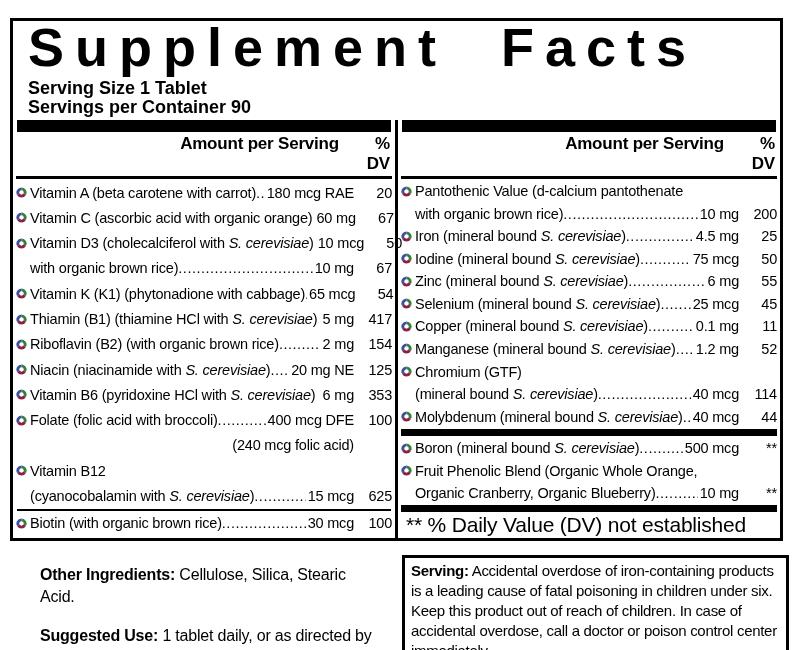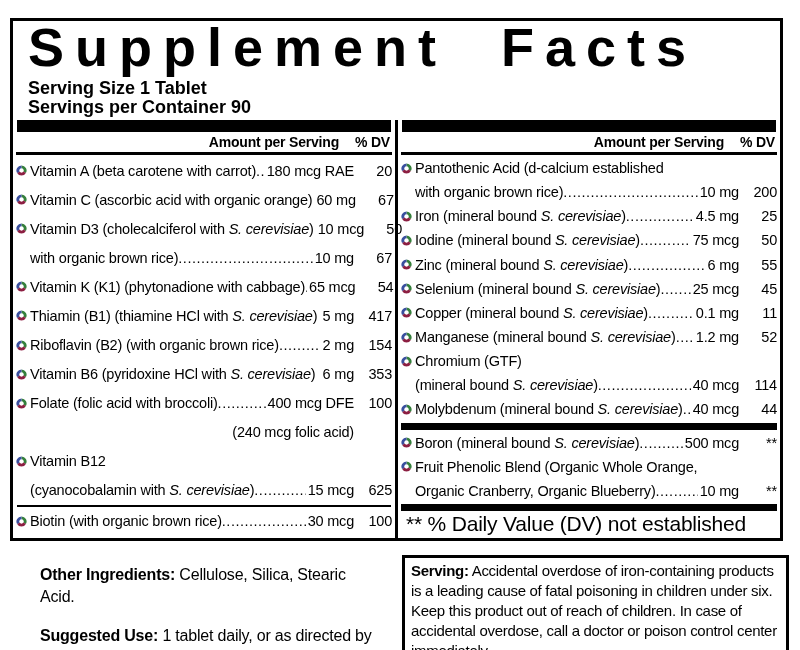--- a/index.html
+++ b/index.html
@@ -8,22 +8,22 @@
   .panel{position:absolute;left:10px;top:18px;width:773px;height:523px;
          border:3px solid #000;box-sizing:border-box;}
   .title{margin:1px 0 0 15px;font-size:54px;line-height:50px;font-weight:bold;
          letter-spacing:11px;word-spacing:28px;white-space:nowrap;}
   .serving{margin-left:15px;font-size:18px;font-weight:bold;line-height:19px;}
   .serving.first{margin-top:7px;}
   .cols{position:absolute;top:99px;left:0;right:0;bottom:0;display:flex;}
   .col{flex:1;display:flex;flex-direction:column;padding:0 3px 2px 3px;min-width:0;}
   .col.left{border-right:3px solid #000;}
   .bar{height:12px;background:#000;margin:0 1px;flex:none;}
-  .colheader{display:flex;justify-content:flex-end;align-items:center;
-             font-weight:bold;font-size:14px;padding:2px 2px 2px 0;
+  .colheader{display:flex;justify-content:flex-end;align-items:flex-start;
+             font-weight:bold;font-size:17px;padding:2px 2px 2px 0;
              border-bottom:3px solid #000;flex:none;letter-spacing:-0.2px;}
   .ha{margin-right:9px;}
   .hdv{width:42px;text-align:right;flex:none;}
   .rows{flex:1;display:flex;flex-direction:column;min-height:0;padding-top:1px;}
   .row{flex:1;display:flex;align-items:center;font-size:14.5px;
        letter-spacing:-0.2px;min-height:0;white-space:nowrap;}
   .row .ic{flex:none;width:11px;height:11px;margin-right:3px;}
   .row.cont{padding-left:14px;}
   .nm{flex:none;overflow:hidden;}
   .leader{flex:1;overflow:hidden;white-space:nowrap;min-width:2px;color:#000;}
@@ -134,20 +134,33 @@
                   <path d="M 6 2 A 4 4 0 0 1 9.46 8" stroke="#35803c"></path>
                   <path d="M 9.46 8 A 4 4 0 0 1 2.54 8" stroke="#8c1f42"></path>
                   <path d="M 2.54 8 A 4 4 0 0 1 6 2" stroke="#3a4f9e"></path>
                 </g>
               </svg>
               <span class="nm">Riboflavin (B2) (with organic brown rice)</span>
               <span class="leader"></span>
               <span class="amt">2 mg</span>
               <span class="dv">154</span>
             </div>
+            <div class="row dots">
+              <svg class="ic" viewBox="0 0 12 12">
+                <g fill="none" stroke-width="3.1">
+                  <path d="M 6 2 A 4 4 0 0 1 9.46 8" stroke="#35803c"></path>
+                  <path d="M 9.46 8 A 4 4 0 0 1 2.54 8" stroke="#8c1f42"></path>
+                  <path d="M 2.54 8 A 4 4 0 0 1 6 2" stroke="#3a4f9e"></path>
+                </g>
+              </svg>
+              <span class="nm">Niacin (niacinamide with <i>S. cerevisiae</i>)</span>
+              <span class="leader"></span>
+              <span class="amt">20 mg NE</span>
+              <span class="dv">125</span>
+            </div>
             <div class="row">
               <svg class="ic" viewBox="0 0 12 12">
                 <g fill="none" stroke-width="3.1">
                   <path d="M 6 2 A 4 4 0 0 1 9.46 8" stroke="#35803c"></path>
                   <path d="M 9.46 8 A 4 4 0 0 1 2.54 8" stroke="#8c1f42"></path>
                   <path d="M 2.54 8 A 4 4 0 0 1 6 2" stroke="#3a4f9e"></path>
                 </g>
               </svg>
               <span class="nm">Vitamin B6 (pyridoxine HCl with <i>S. cerevisiae</i>)</span>
               <span class="leader"></span>
@@ -213,21 +226,21 @@
         </div>
         <div class="rows">
             <div class="row">
               <svg class="ic" viewBox="0 0 12 12">
                 <g fill="none" stroke-width="3.1">
                   <path d="M 6 2 A 4 4 0 0 1 9.46 8" stroke="#35803c"></path>
                   <path d="M 9.46 8 A 4 4 0 0 1 2.54 8" stroke="#8c1f42"></path>
                   <path d="M 2.54 8 A 4 4 0 0 1 6 2" stroke="#3a4f9e"></path>
                 </g>
               </svg>
-              <span class="nm">Pantothenic Acid (d-calcium established</span>
+              <span class="nm">Pantothenic Value (d-calcium pantothenate</span>
             </div>
             <div class="row cont dots">
               <span class="nm">with organic brown rice)</span>
               <span class="leader"></span>
               <span class="amt">10 mg</span>
               <span class="dv">200</span>
             </div>
             <div class="row dots">
               <svg class="ic" viewBox="0 0 12 12">
                 <g fill="none" stroke-width="3.1">

